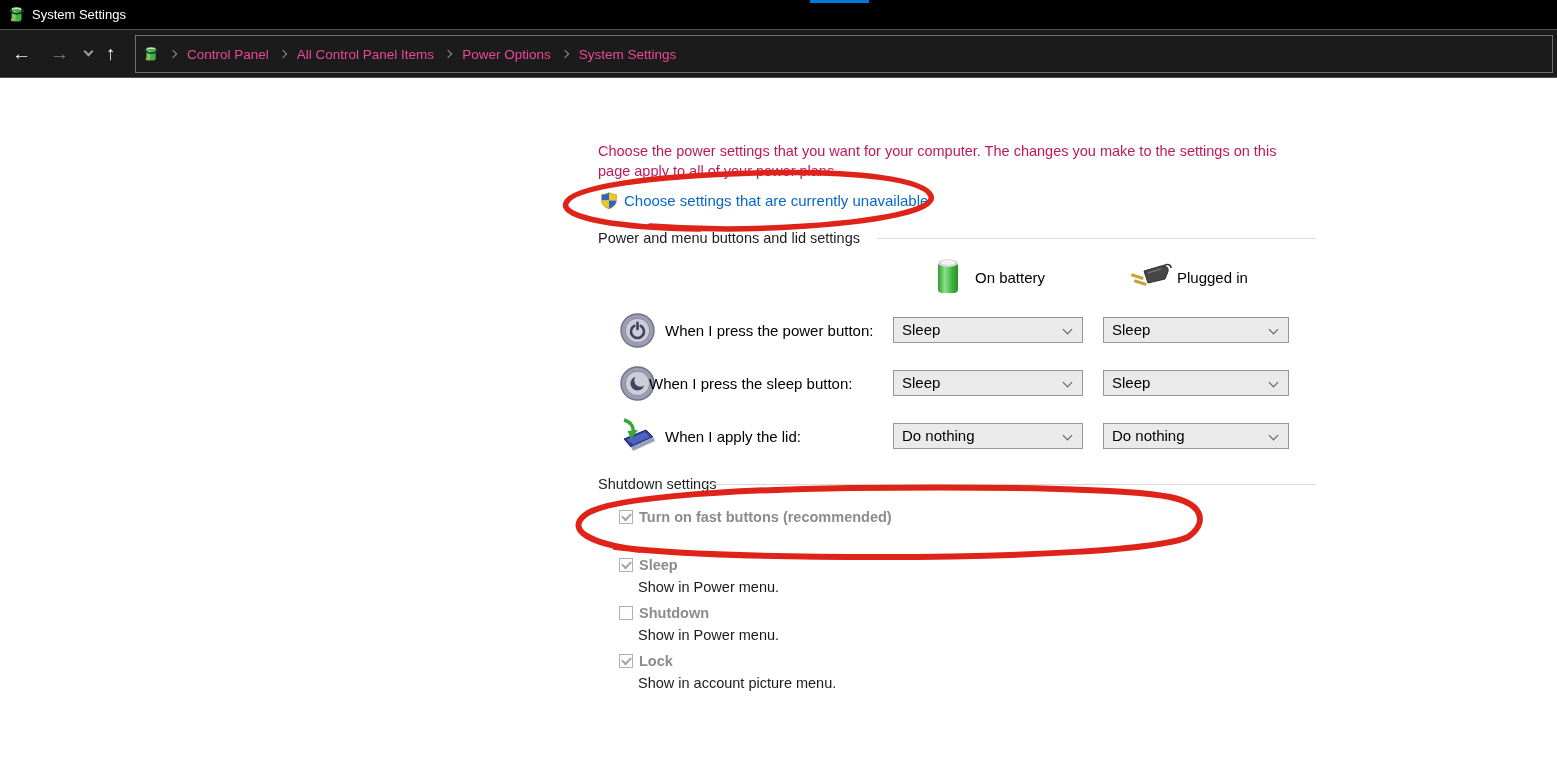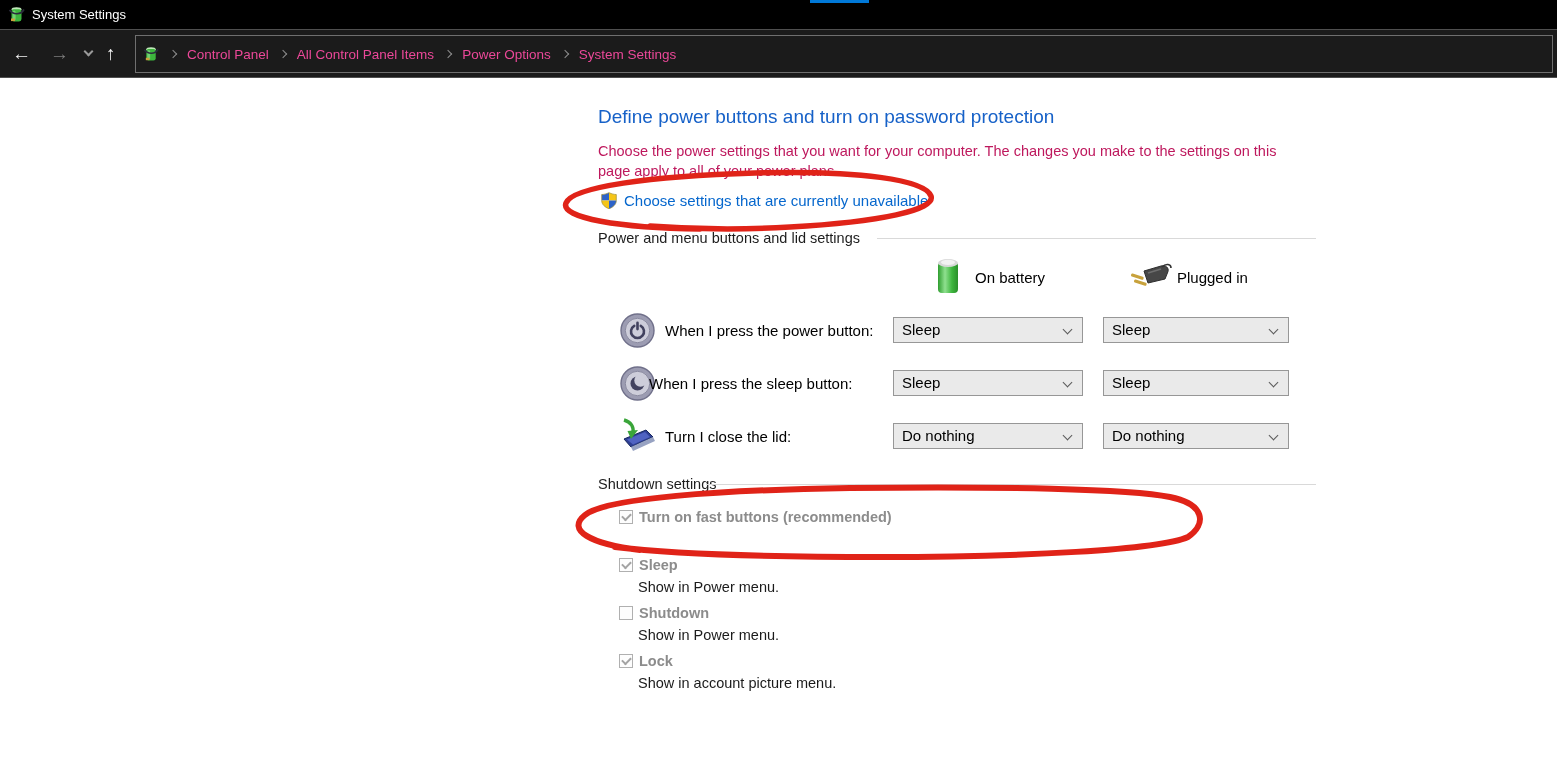--- a/index.html
+++ b/index.html
@@ -97,21 +97,20 @@
       <span class="crumb">Control Panel</span>
       <span class="chev chev-right crumb-sep"></span>
       <span class="crumb">All Control Panel Items</span>
       <span class="chev chev-right crumb-sep"></span>
       <span class="crumb">Power Options</span>
       <span class="chev chev-right crumb-sep"></span>
       <span class="crumb">System Settings</span>
     </div>
   </div>
 
-  <div class="heading abs">Define power buttons and turn on password protection</div>
   <div class="intro abs" style="top:143px">Choose the power settings that you want for your computer. The changes you make to the settings on this</div>
   <div class="intro abs" style="top:163px">page apply to all of your power plans.</div>
 
   <svg class="abs" style="left:600px;top:191px;width:18px;height:19px" viewBox="0 0 16 16">
     <path d="M8 1 C5.6 2.2 3.5 2.6 1.5 2.7 L1.5 8 L8 8 Z" fill="#2d63c8"></path>
     <path d="M8 1 C10.4 2.2 12.5 2.6 14.5 2.7 L14.5 8 L8 8 Z" fill="#f5c518"></path>
     <path d="M1.5 8 C1.5 11.6 4.5 14.1 8 15.3 L8 8 Z" fill="#f5c518"></path>
     <path d="M14.5 8 C14.5 11.6 11.5 14.1 8 15.3 L8 8 Z" fill="#2d63c8"></path>
     <path d="M8 1 C5.6 2.2 3.5 2.6 1.5 2.7 L1.5 8 C1.5 11.6 4.5 14.1 8 15.3 C11.5 14.1 14.5 11.6 14.5 8 L14.5 2.7 C12.5 2.6 10.4 2.2 8 1 Z" fill="none" stroke="#9a8a30" stroke-width="0.6"></path>
   </svg>
@@ -178,21 +177,21 @@
     <span class="cchev"></span>
   </div>
 
   <svg class="abs" style="left:616px;top:417px;width:40px;height:38px" viewBox="0 0 40 38">
     <polygon points="8,22 30,13 37,20 15,30" fill="#2e3f94" stroke="#16265e" stroke-width="1"></polygon>
     <polygon points="11,22.5 29,15 34,20 17,27.5" fill="#5063c2"></polygon>
     <polygon points="15,30 37,20 39,24 17,34" fill="#97a2c2"></polygon>
     <path d="M8 3 C15 5 18 10 17 16" stroke="#3aa53a" stroke-width="3.4" fill="none"></path>
     <polygon points="11.5,14 22,13 15,22" fill="#3aa53a"></polygon>
   </svg>
-  <div class="row-label abs" style="left:665px;top:428px">Turn I close the lid:</div>
+  <div class="row-label abs" style="left:665px;top:428px">When I apply the lid:</div>
   <div class="combo" style="left:893px;top:423px;width:190px">
     <span>Do nothing</span>
     <span class="cchev"></span>
   </div>
   <div class="combo" style="left:1103px;top:423px;width:186px">
     <span>Do nothing</span>
     <span class="cchev"></span>
   </div>
 
   <div class="section-title abs" style="left:598px;top:476px">Shutdown settings</div>

